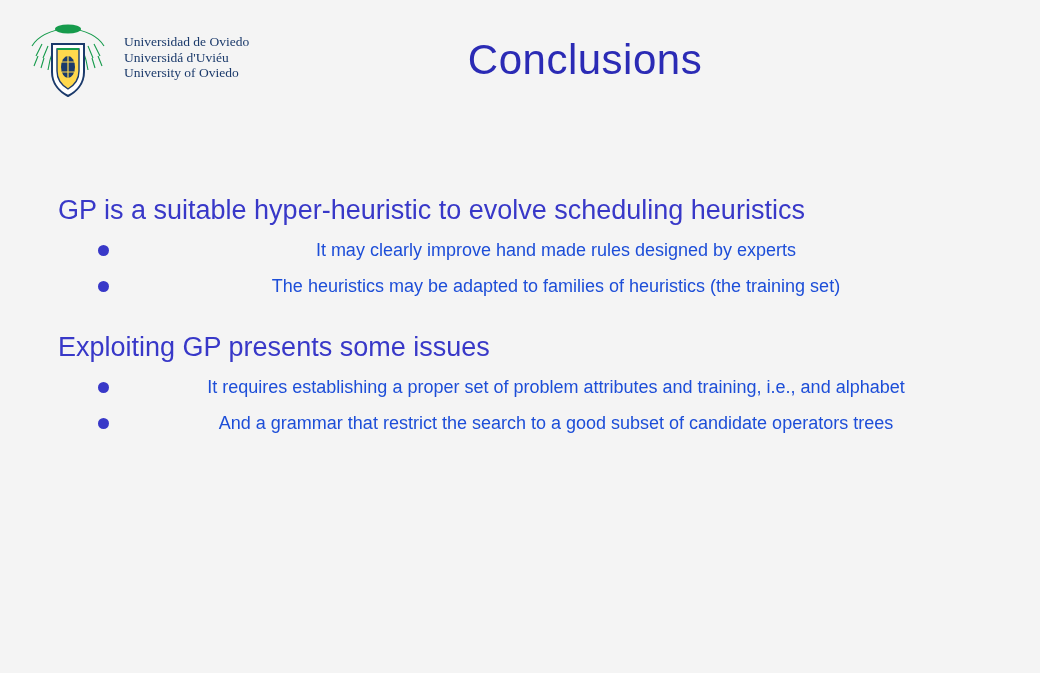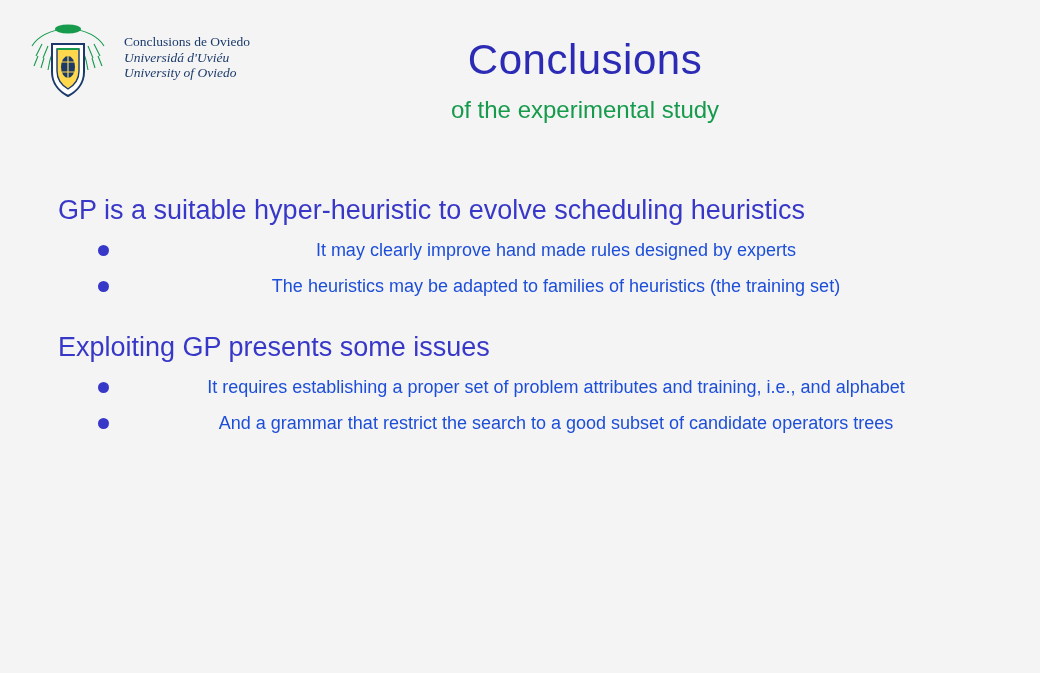--- a/index.html
+++ b/index.html
@@ -41,22 +41,22 @@
     margin-left: 10px;
     padding-top: 12px;
     color: #1b3a6b;
     font-family: "Liberation Serif", serif;
   }
   .uni-names div {
     font-size: 13.5px;
     line-height: 15.5px;
     white-space: nowrap;
   }
-  .uni-names .l2 { font-style: italic; }
-  .uni-names .l3 { font-style: italic; }
+  .uni-names .l2 { }
+  .uni-names .l3 { }
 
   
   .title {
     position: absolute;
     left: 0;
     top: 36px;
     width: 1040px;
     text-align: center;
     color: #2b2bb5;
     font-size: 42px;
@@ -144,31 +144,28 @@
 
         <path d="M30 22 L62 22 L62 50 C62 62, 54 70, 46 74 C38 70, 30 62, 30 50 Z" fill="#ffffff" stroke="#1b3a6b" stroke-width="2"></path>
 
         <path d="M35 27 L57 27 L57 49 C57 58, 51 64, 46 67 C41 64, 35 58, 35 49 Z" fill="#ffd84d" stroke="#1b3a6b" stroke-width="1.4"></path>
         <ellipse cx="46" cy="45" rx="7" ry="11" fill="#1b3a6b"></ellipse>
         <path d="M46 34 L46 56 M39 40 L53 40 M40 50 L52 50" stroke="#ffd84d" stroke-width="1.2"></path>
         <path d="M35 27 L57 27" stroke="#169b4c" stroke-width="2"></path>
       </svg>
     </div>
     <div class="uni-names">
-      <div class="l1">Conclusions de Oviedo</div>
+      <div class="l1">Universidad de Oviedo</div>
       <div class="l2">Universidá d'Uviéu</div>
       <div class="l3">University of Oviedo</div>
     </div>
   </div>
 
   <div class="title">
     <span class="title-inner">Conclusions</span>
-  </div>
-  <div class="subtitle">
-    <span class="subtitle-inner">of the experimental study</span>
   </div>
 
   <div class="body">
 
     <h2 class="heading">GP is a suitable hyper-heuristic to evolve scheduling heuristics</h2>
     <ul class="bullets">
       <li>It may clearly improve hand made rules designed by experts</li>
       <li>The heuristics may be adapted to families of heuristics (the training set)</li>
     </ul>
 

